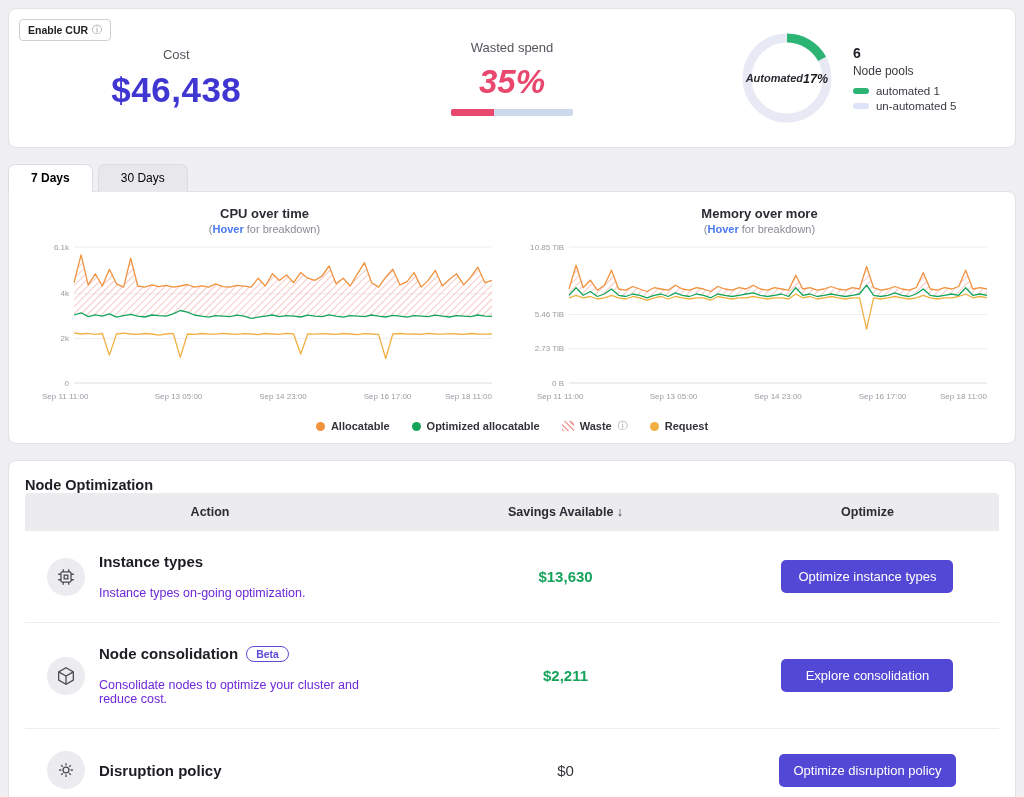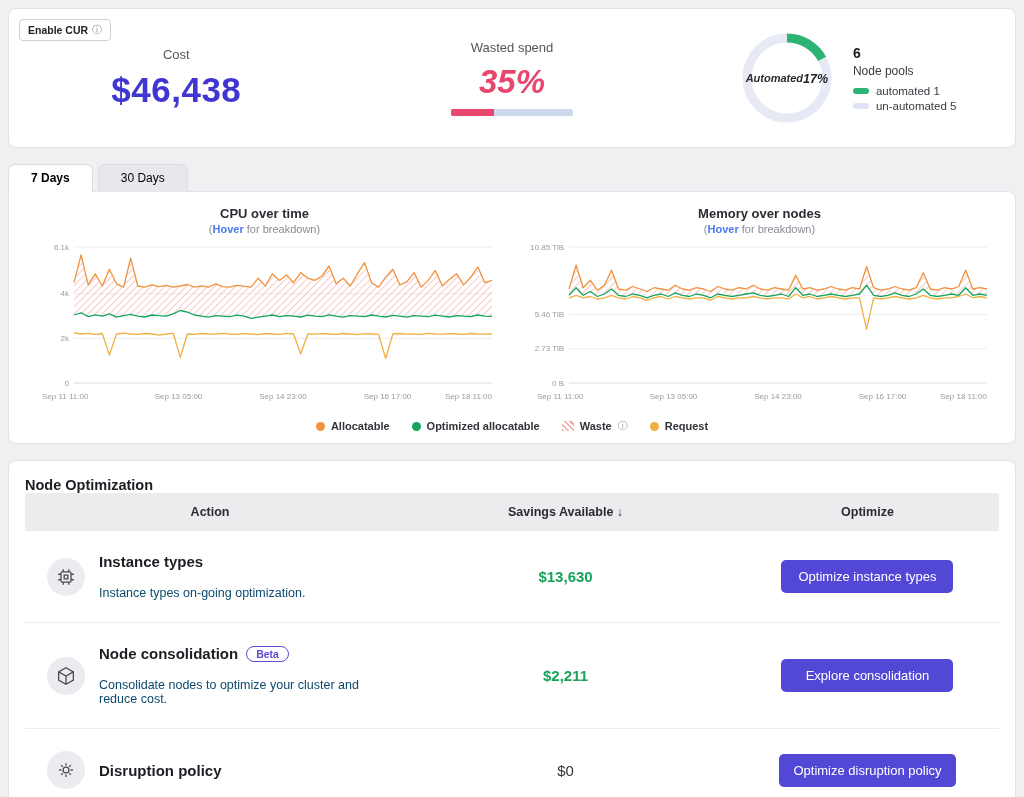--- a/index.html
+++ b/index.html
@@ -69,21 +69,21 @@
     padding:22px 0; }
   .tbl-row:last-child { border-bottom:none; }
   .cell-action { display:flex; align-items:center; gap:14px; padding-left:22px; }
   .row-icon { width:38px; height:38px; border-radius:50%; background:#ececf0; display:flex; align-items:center;
     justify-content:center; flex:none; }
   .row-icon svg { stroke:#4a4a52; fill:none; stroke-width:1.4; }
   .row-name-line { display:flex; align-items:center; gap:8px; }
   .row-name { font-size:15px; font-weight:bold; color:#1d1d24; }
   .beta-badge { font-size:10.5px; color:var(--beta-purple,#5b4bd4); border:1px solid var(--beta-purple,#5b4bd4);
     border-radius:10px; padding:1px 9px; font-weight:bold; }
-  .row-desc { font-size:12.5px; color:#0c4a6e; margin-top:16px; }
+  .row-desc { font-size:12.5px; color:#6d28d9; margin-top:16px; }
   .cell-savings { text-align:center; font-size:15px; font-weight:bold; }
   .savings { color:var(--savings-green,#16a35c); }
   .savings.zero { color:#33333a; font-weight:normal; }
   .cell-btn { text-align:center; }
   .opt-btn { background:var(--accent,#5348d5); color:#fff; border:none; border-radius:5px; font-size:13px;
     padding:9px 14px; min-width:172px; cursor:pointer; font-family:inherit; }
 </style>
 </head>
 <body>
 
@@ -165,21 +165,21 @@
                 <text x="255.0" y="160" font-size="8" fill="#9a9aa2" text-anchor="middle" font-family="Liberation Sans,sans-serif">Sep 14 23:00</text>
                 <text x="359.5" y="160" font-size="8" fill="#9a9aa2" text-anchor="middle" font-family="Liberation Sans,sans-serif">Sep 16 17:00</text>
                 <text x="464.0" y="160" font-size="8" fill="#9a9aa2" text-anchor="end" font-family="Liberation Sans,sans-serif">Sep 18 11:00</text>
                 <polygon points="46.0,43.7 53.1,15.8 60.2,45.9 67.3,34.8 74.3,47.0 81.4,30.3 88.5,44.8 95.6,48.1 102.7,19.1 109.8,47.0 116.8,48.1 123.9,45.9 131.0,47.7 138.1,46.3 145.2,48.1 152.3,47.0 159.4,45.5 166.4,48.1 173.5,46.8 180.6,48.1 187.7,44.8 194.8,47.7 201.9,48.1 208.9,46.3 216.0,47.2 223.1,48.1 230.2,39.2 237.3,47.0 244.4,34.8 251.5,41.4 258.5,35.9 265.6,43.7 272.7,33.6 279.8,39.2 286.9,41.4 294.0,37.0 301.1,27.0 308.1,44.8 315.2,39.2 322.3,47.0 329.4,34.8 336.5,23.6 343.6,43.7 350.6,48.1 357.7,38.1 364.8,30.3 371.9,45.9 379.0,42.6 386.1,33.6 393.2,48.1 400.2,41.4 407.3,31.4 414.4,47.0 421.5,40.3 428.6,34.8 435.7,45.9 442.7,38.1 449.8,28.1 456.9,43.7 464.0,41.4 464.0,77.3 456.9,77.1 449.8,76.0 442.7,77.6 435.7,77.1 428.6,76.7 421.5,78.0 414.4,77.1 407.3,76.2 400.2,77.6 393.2,77.1 386.1,76.7 379.0,78.2 371.9,77.1 364.8,76.4 357.7,78.0 350.6,77.1 343.6,76.0 336.5,77.6 329.4,77.1 322.3,76.7 315.2,78.2 308.1,77.1 301.1,75.8 294.0,77.6 286.9,77.1 279.8,76.2 272.7,78.0 265.6,77.1 258.5,76.7 251.5,77.6 244.4,76.0 237.3,77.1 230.2,78.2 223.1,79.3 216.0,77.1 208.9,76.2 201.9,77.6 194.8,77.1 187.7,76.7 180.6,78.2 173.5,77.1 166.4,76.0 159.4,73.1 152.3,71.5 145.2,74.9 138.1,77.1 131.0,76.7 123.9,76.0 116.8,78.0 109.8,77.1 102.7,75.3 95.6,76.7 88.5,78.2 81.4,74.9 74.3,77.1 67.3,75.8 60.2,77.6 53.1,73.8 46.0,76.0" fill="url(#hatch-chart0)" stroke="none"></polygon>
                 <polyline points="46.0,93.8 53.1,95.0 60.2,94.3 67.3,95.4 74.3,94.5 81.4,116.1 88.5,95.0 95.6,94.1 102.7,95.0 109.8,95.4 116.8,94.5 123.9,95.0 131.0,96.1 138.1,95.0 145.2,94.3 152.3,118.4 159.4,95.0 166.4,95.4 173.5,94.5 180.6,95.0 187.7,95.2 194.8,94.3 201.9,95.0 208.9,95.4 216.0,94.7 223.1,95.0 230.2,95.6 237.3,94.5 244.4,95.0 251.5,95.4 258.5,94.3 265.6,95.0 272.7,115.0 279.8,95.0 286.9,95.2 294.0,94.7 301.1,95.0 308.1,95.4 315.2,94.5 322.3,95.0 329.4,95.6 336.5,94.7 343.6,95.0 350.6,95.4 357.7,119.5 364.8,95.0 371.9,94.5 379.0,95.2 386.1,95.0 393.2,95.4 400.2,94.3 407.3,95.0 414.4,95.2 421.5,94.7 428.6,95.0 435.7,95.4 442.7,94.5 449.8,95.0 456.9,95.2 464.0,95.0" fill="none" stroke="#efb041" stroke-width="1.3" stroke-linejoin="round"></polyline>
                 <polyline points="46.0,76.0 53.1,73.8 60.2,77.6 67.3,75.8 74.3,77.1 81.4,74.9 88.5,78.2 95.6,76.7 102.7,75.3 109.8,77.1 116.8,78.0 123.9,76.0 131.0,76.7 138.1,77.1 145.2,74.9 152.3,71.5 159.4,73.1 166.4,76.0 173.5,77.1 180.6,78.2 187.7,76.7 194.8,77.1 201.9,77.6 208.9,76.2 216.0,77.1 223.1,79.3 230.2,78.2 237.3,77.1 244.4,76.0 251.5,77.6 258.5,76.7 265.6,77.1 272.7,78.0 279.8,76.2 286.9,77.1 294.0,77.6 301.1,75.8 308.1,77.1 315.2,78.2 322.3,76.7 329.4,77.1 336.5,77.6 343.6,76.0 350.6,77.1 357.7,78.0 364.8,76.4 371.9,77.1 379.0,78.2 386.1,76.7 393.2,77.1 400.2,77.6 407.3,76.2 414.4,77.1 421.5,78.0 428.6,76.7 435.7,77.1 442.7,77.6 449.8,76.0 456.9,77.1 464.0,77.3" fill="none" stroke="#16a45c" stroke-width="1.3" stroke-linejoin="round"></polyline>
                 <polyline points="46.0,43.7 53.1,15.8 60.2,45.9 67.3,34.8 74.3,47.0 81.4,30.3 88.5,44.8 95.6,48.1 102.7,19.1 109.8,47.0 116.8,48.1 123.9,45.9 131.0,47.7 138.1,46.3 145.2,48.1 152.3,47.0 159.4,45.5 166.4,48.1 173.5,46.8 180.6,48.1 187.7,44.8 194.8,47.7 201.9,48.1 208.9,46.3 216.0,47.2 223.1,48.1 230.2,39.2 237.3,47.0 244.4,34.8 251.5,41.4 258.5,35.9 265.6,43.7 272.7,33.6 279.8,39.2 286.9,41.4 294.0,37.0 301.1,27.0 308.1,44.8 315.2,39.2 322.3,47.0 329.4,34.8 336.5,23.6 343.6,43.7 350.6,48.1 357.7,38.1 364.8,30.3 371.9,45.9 379.0,42.6 386.1,33.6 393.2,48.1 400.2,41.4 407.3,31.4 414.4,47.0 421.5,40.3 428.6,34.8 435.7,45.9 442.7,38.1 449.8,28.1 456.9,43.7 464.0,41.4" fill="none" stroke="#f0923e" stroke-width="1.3" stroke-linejoin="round"></polyline>
               </svg></div>
         </div>
         <div class="chart-block">
-          <div class="chart-title">Memory over nodes</div>
+          <div class="chart-title">Memory over more</div>
           <div class="chart-sub"><span>(</span><span class="hover-link">Hover</span><span> for breakdown)</span></div>
           <div id="chart1" class="chart-svg"><svg width="474" height="168" viewBox="0 0 474 168" xmlns="http://www.w3.org/2000/svg">
                 <defs>
                   <pattern id="hatch-chart1" width="5" height="5" patternUnits="userSpaceOnUse" patternTransform="rotate(45)">
                     <line x1="0" y1="0" x2="0" y2="5" stroke="#f2a5a0" stroke-width="1.2"></line>
                   </pattern>
                 </defs>
                 <line x1="46" y1="8.0" x2="464" y2="8.0" stroke="#ededf0" stroke-width="1"></line>
                 <text x="41" y="10.5" font-size="8" fill="#9a9aa2" text-anchor="end" font-family="Liberation Sans,sans-serif">10.85 TiB</text>
                 <line x1="46" y1="75.6" x2="464" y2="75.6" stroke="#ededf0" stroke-width="1"></line>

